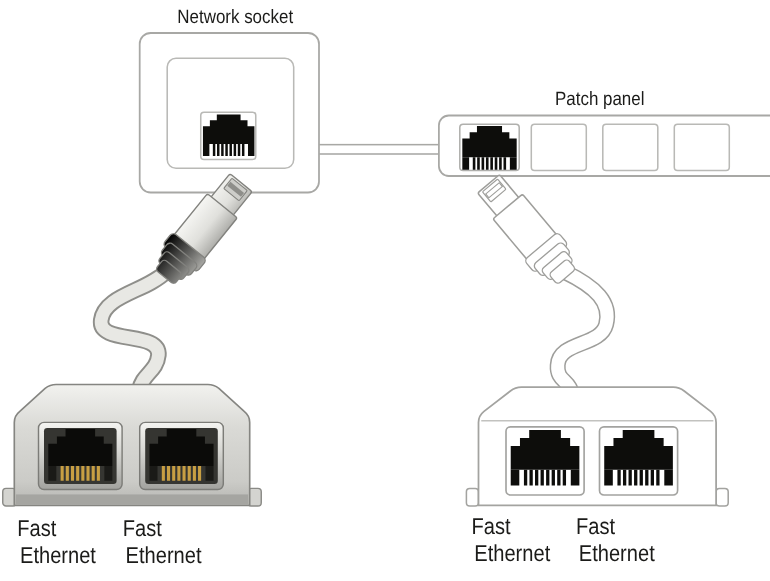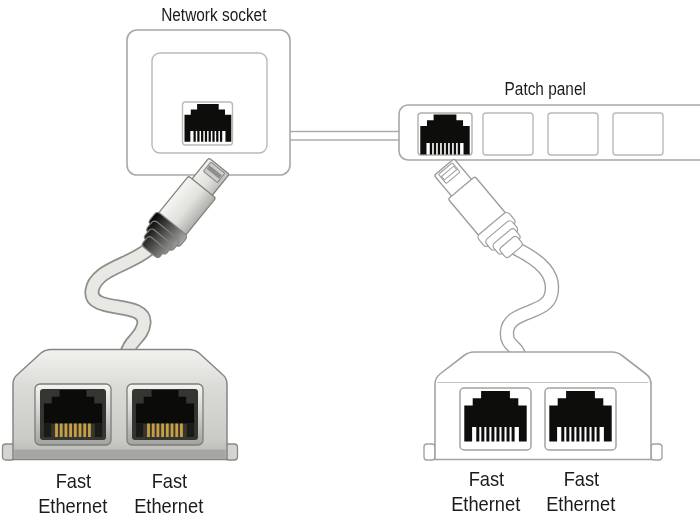--- a/index.html
+++ b/index.html
@@ -7,21 +7,21 @@
     position:relative;width:700px;height:528px;background:#ffffff;
     font-family:"Liberation Sans", sans-serif;overflow:hidden;
   }
   .stage svg{position:absolute;left:0;top:0;}
   .caption{
     position:absolute;text-align:center;color:#1b1b19;
     font-size:17.5px;font-weight:400;white-space:nowrap;
   }
   .caption > span{display:inline-block;transform:scaleX(0.88);transform-origin:50% 50%;}
   .port-label{
-    position:absolute;text-align:center;color:#1b1b19;
+    position:absolute;color:#1b1b19;
     font-size:21px;line-height:25px;font-weight:400;white-space:nowrap;
   }
   .port-label span{display:inline-block;transform:scaleX(0.87);transform-origin:50% 50%;}
 </style>
 </head>
 <body>
 
 <div class="stage">
 
 <svg width="700" height="528" viewBox="0 0 700 528">

